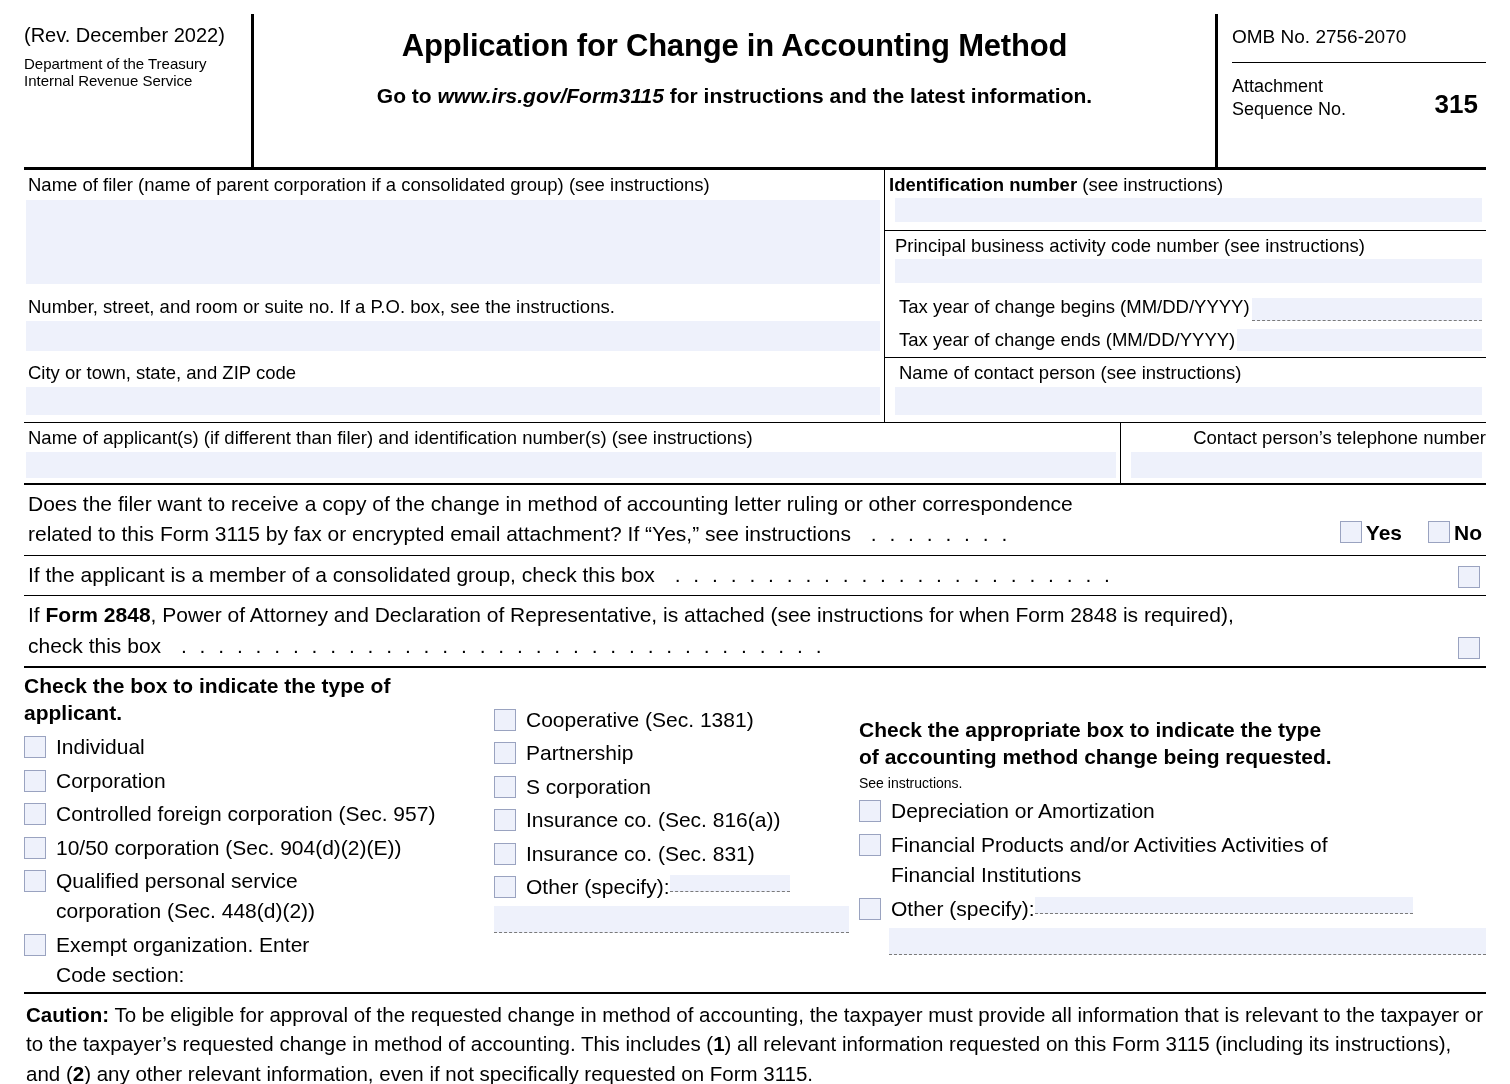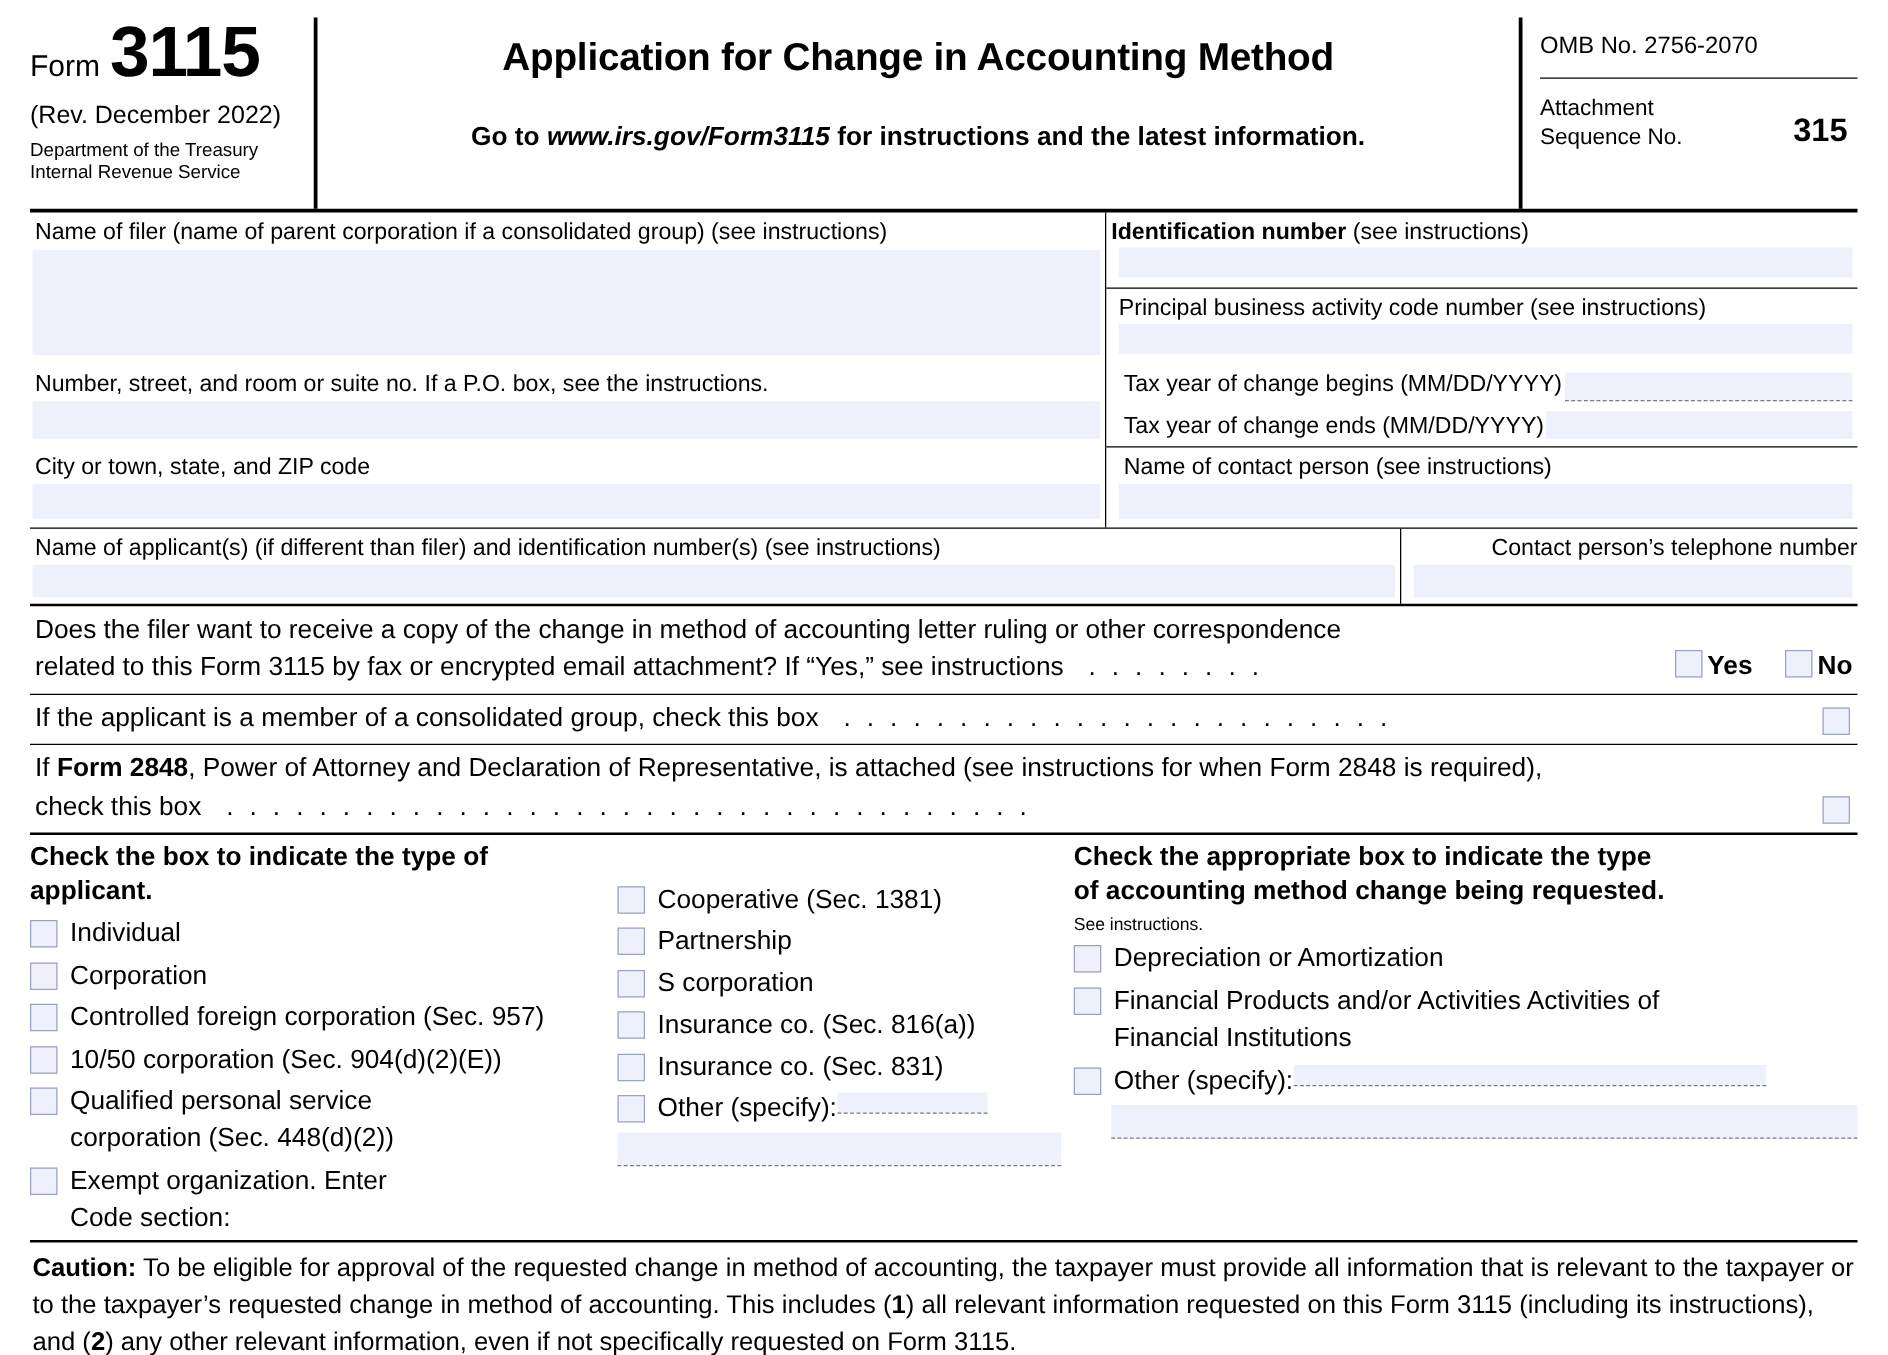--- a/index.html
+++ b/index.html
@@ -65,21 +65,21 @@
     text-align: center;
     padding: 14px 10px 0 10px;
     border-right: 3px solid #000;
   }
   .hdr-title {
     font-size: 31px;
     font-weight: bold;
     letter-spacing: -0.2px;
   }
   .hdr-goto {
-    margin-top: 34px;
+    margin-top: 20px;
     font-size: 21px;
     font-weight: bold;
   }
   .hdr-goto i {
     font-style: italic;
   }
   .hdr-right {
     width: 268px;
     padding-left: 14px;
     box-sizing: border-box;
@@ -178,21 +178,21 @@
   .typeblock {
     display: flex;
     border-bottom: 2px solid #000;
     padding-top: 4px;
   }
   .col {
     box-sizing: border-box;
   }
   .colA { width: 470px; }
   .colB { width: 355px; }
-  .colC { flex: 1; padding-left: 10px; }
+  .colC { flex: 1; padding-left: 10px; margin-top: 44px; }
   .colhdr {
     font-weight: bold;
     font-size: 21px;
     line-height: 1.3;
     padding-bottom: 4px;
   }
   .opt {
     display: flex;
     align-items: flex-start;
     font-size: 21px;
@@ -226,24 +226,20 @@
   }
   .caution b { font-weight: bold; }
 </style>
 </head>
 <body>
 
 <div class="page">
 
   <div class="header">
     <div class="hdr-left">
-      <div class="form-line">
-        <span class="form-word">Form</span>
-        <span class="form-number">3115</span>
-      </div>
       <div class="rev">(Rev. December 2022)</div>
       <div class="dept">
         <div>Department of the Treasury</div>
         <div>Internal Revenue Service</div>
       </div>
     </div>
     <div class="hdr-center">
       <div class="hdr-title">Application for Change in Accounting Method</div>
       <div class="hdr-goto">
         <span>Go to </span><i>www.irs.gov/Form3115</i><span> for instructions and the latest information.</span>

